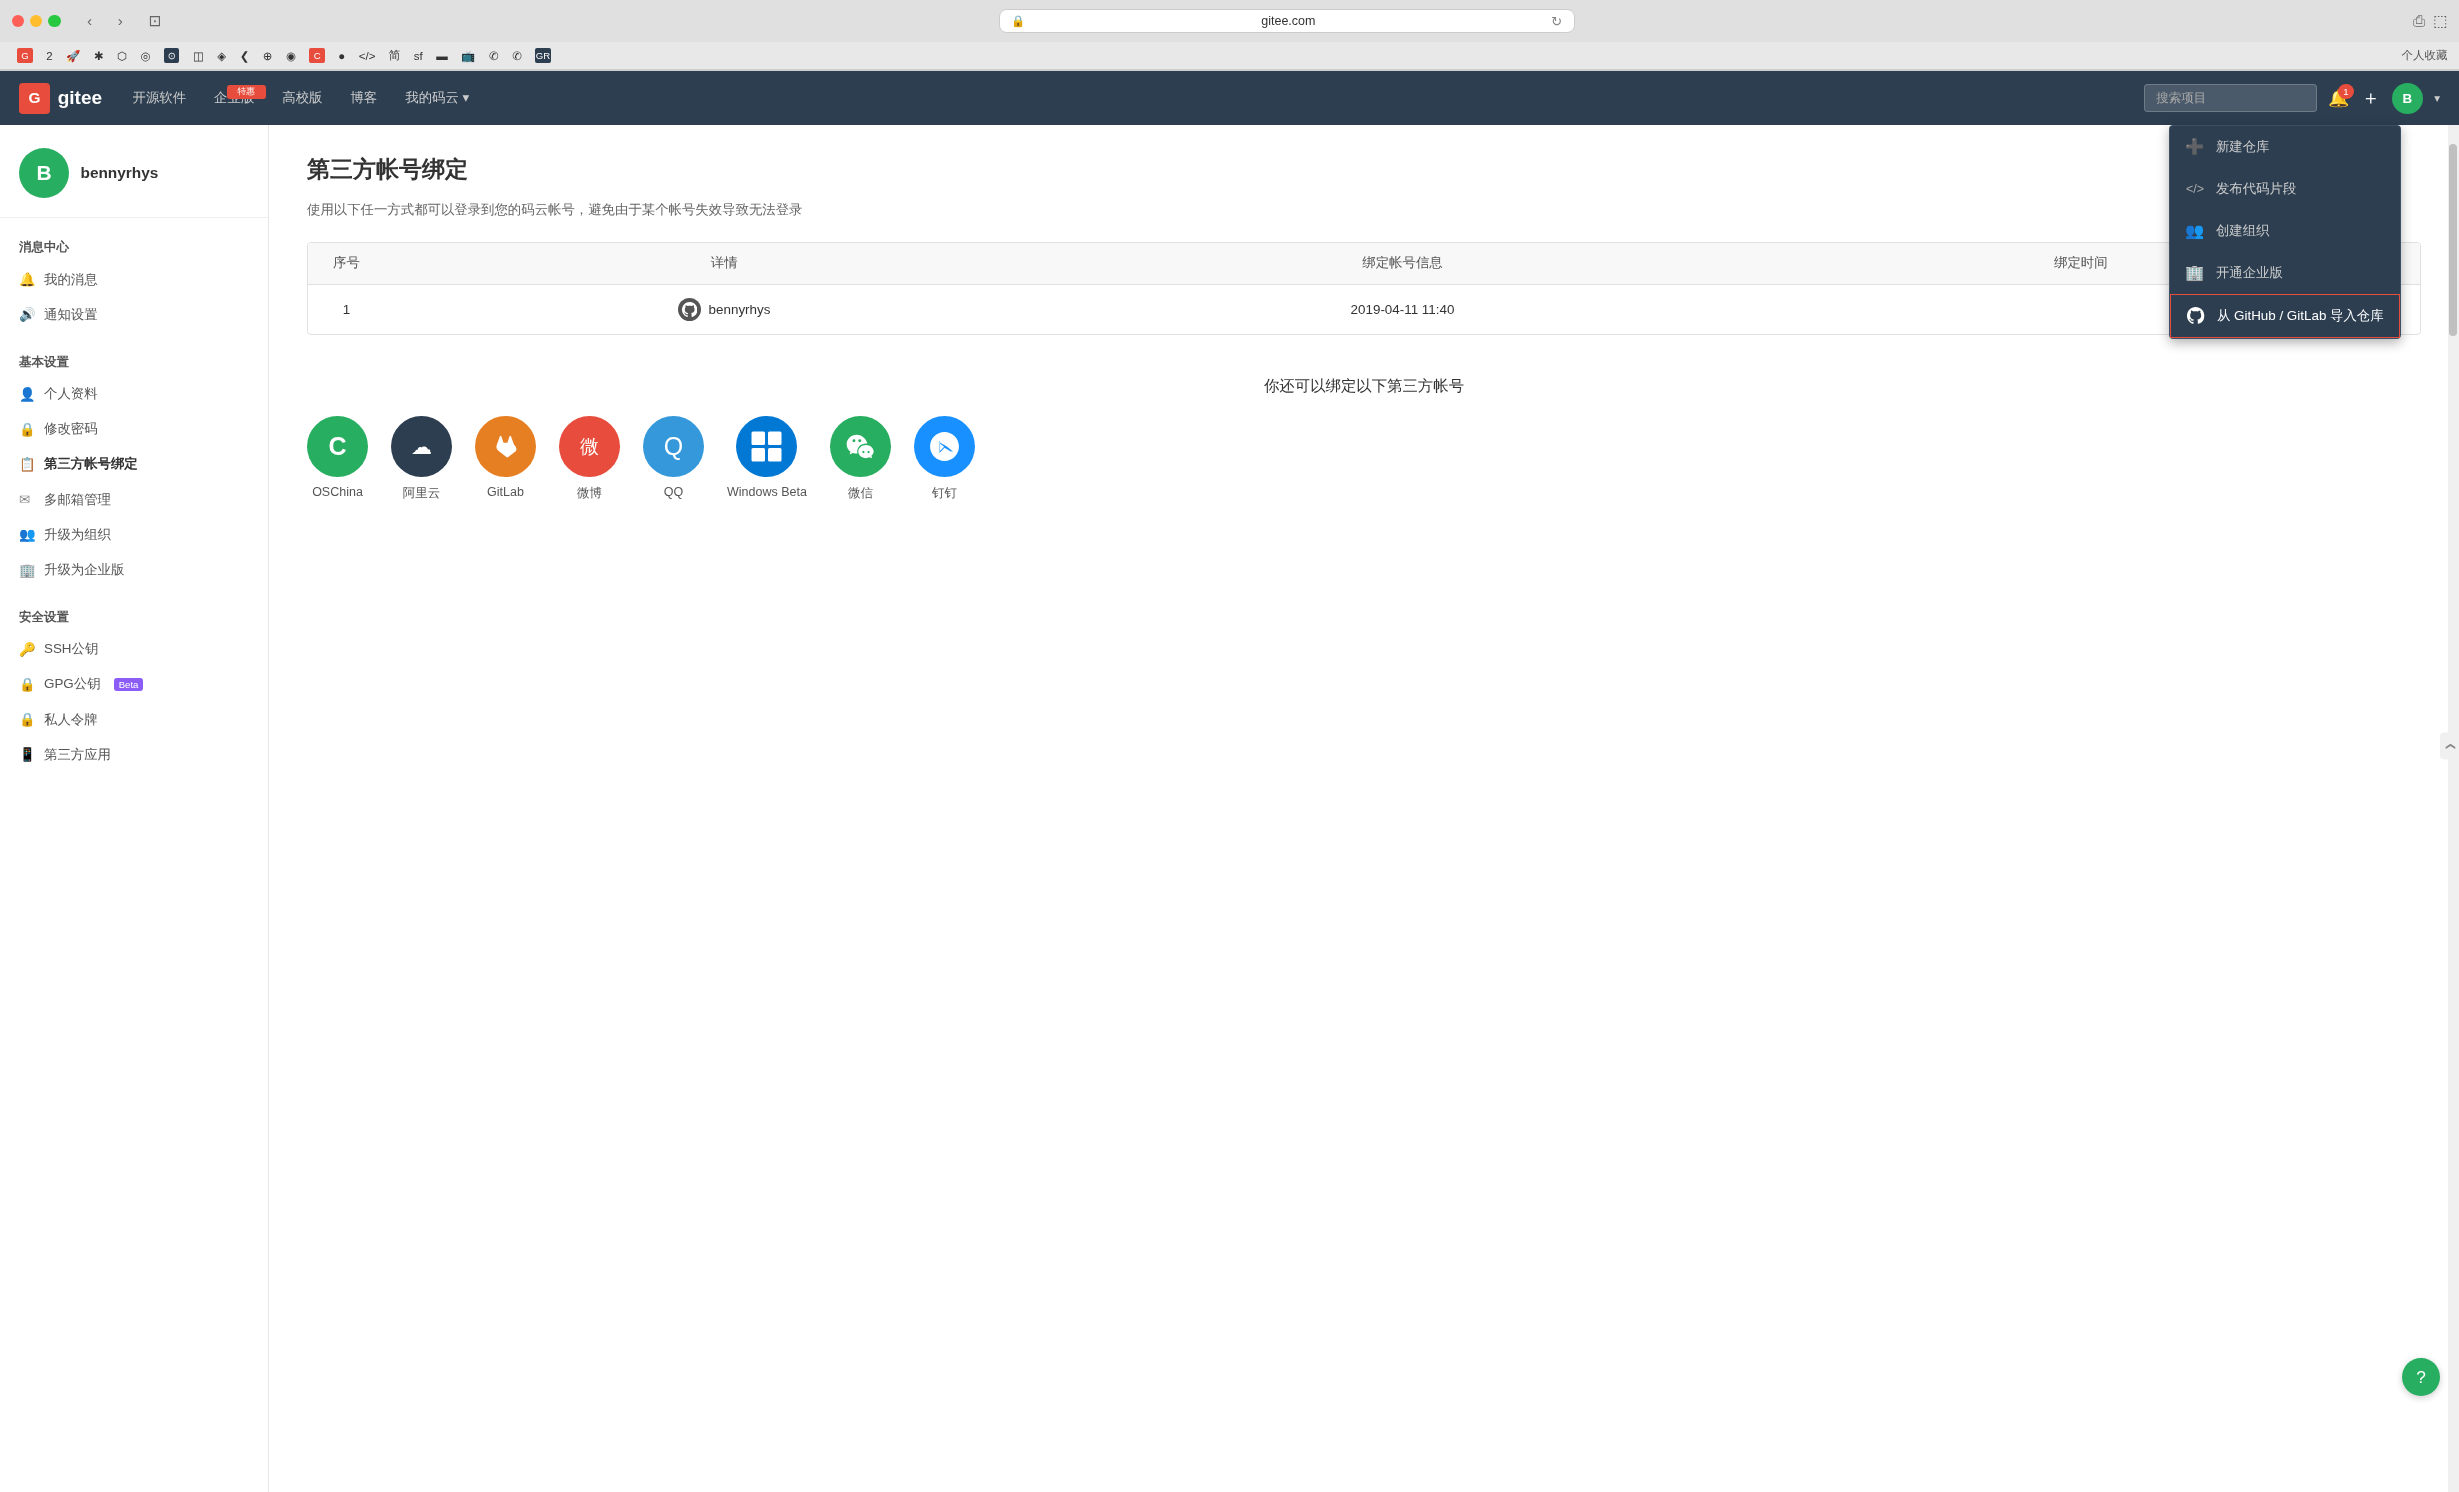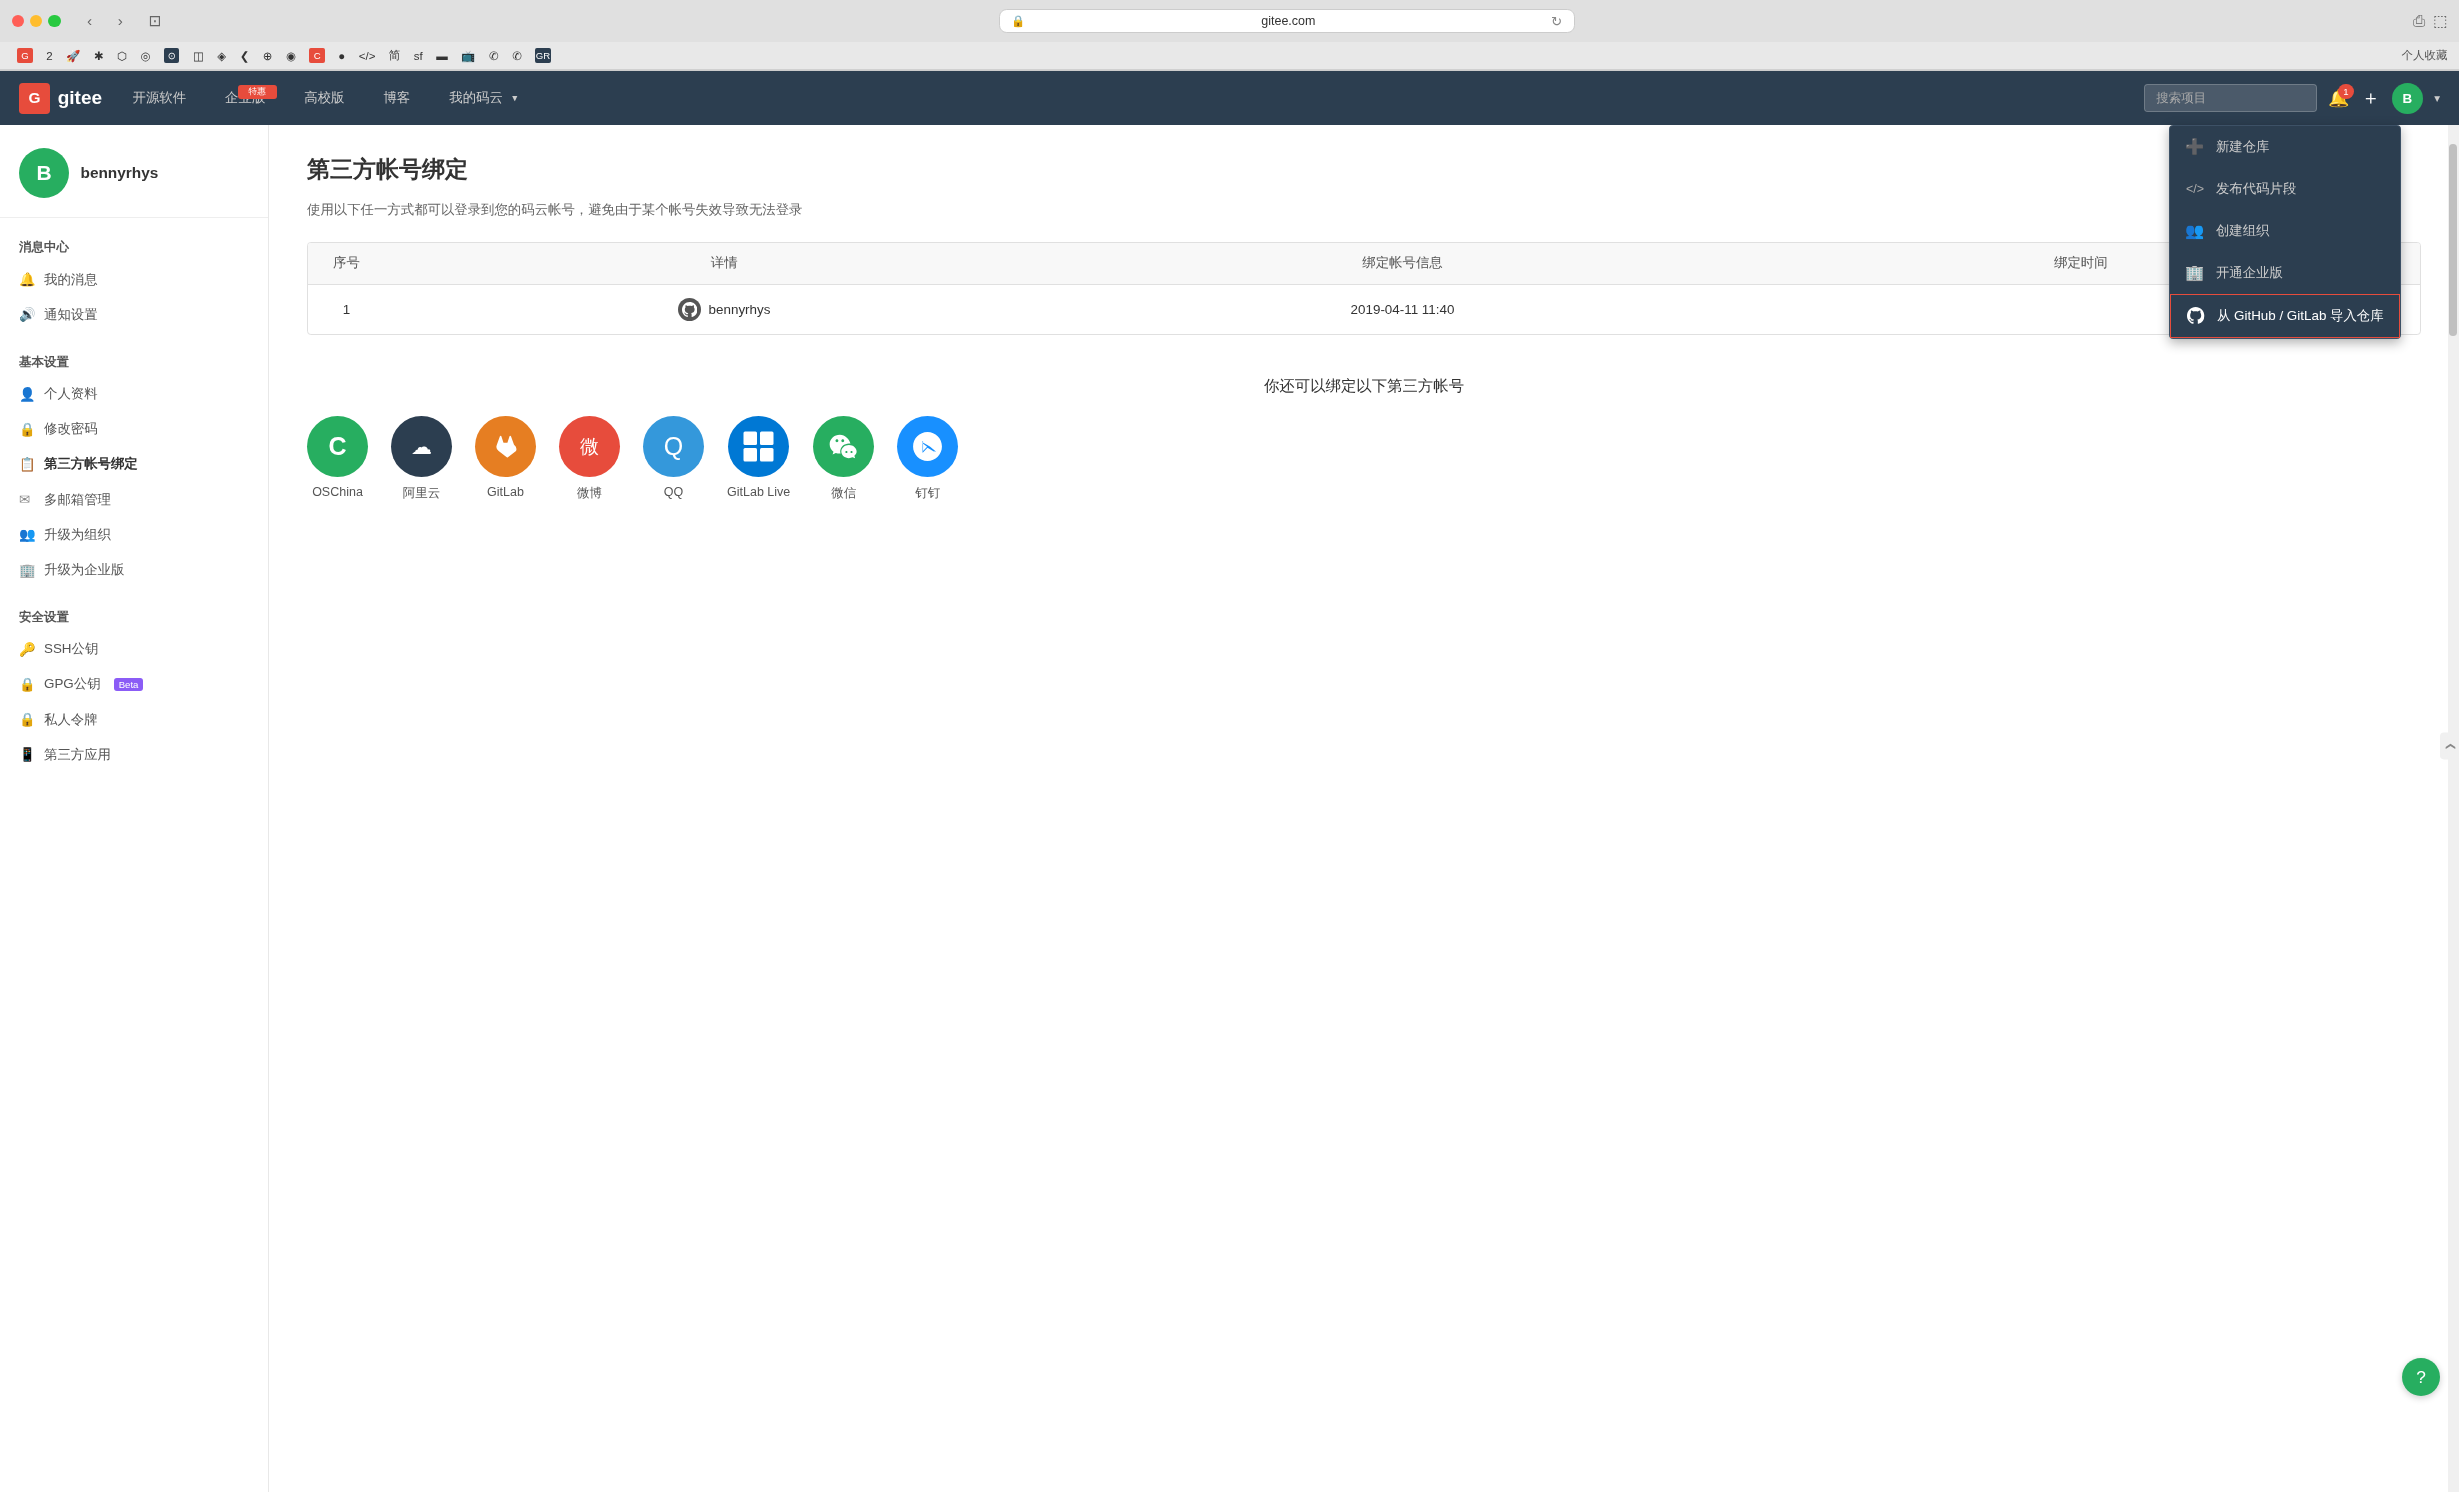--- a/index.html
+++ b/index.html
@@ -91,21 +91,21 @@
       color: white; font-size: 19px; font-weight: bold;
       text-decoration: none;
     }
     .gitee-logo-icon {
       width: 31px; height: 31px;
       background: #e74c3c;
       border-radius: 3.8px;
       display: flex; align-items: center; justify-content: center;
       color: white; font-size: 15.4px; font-weight: bold;
     }
-    .gitee-nav { display: flex; gap: 16px; font-family: Liberation Mono, monospace; }
+    .gitee-nav { display: flex; gap: 5px; }
     .gitee-nav-item {
       color: #ccc; padding: 7.7px 11.5px; border-radius: 3.8px;
       cursor: pointer; font-size: 13.4px; position: relative;
     }
     .gitee-nav-item.special {
       position: relative;
     }
     .badge-tejia {
       position: absolute; top: 3.8px; right: 0;
       background: #e74c3c; color: white;
@@ -586,21 +586,21 @@
 
       <div class="third-party-item">
         <div class="tp-icon" style="background:#0078d4;">
           <svg width="33" height="33" viewBox="0 0 22 22" fill="white">
             <rect x="1" y="1" width="9" height="9" rx="1"></rect>
             <rect x="12" y="1" width="9" height="9" rx="1"></rect>
             <rect x="1" y="12" width="9" height="9" rx="1"></rect>
             <rect x="12" y="12" width="9" height="9" rx="1"></rect>
           </svg>
         </div>
-        <span class="tp-label">GitLab Live</span>
+        <span class="tp-label">Windows Beta</span>
       </div>
 
       <div class="third-party-item">
         <div class="tp-icon" style="background:#27ae60;">
           <svg width="35" height="35" viewBox="0 0 48 48" fill="white">
             <path d="M19,8C11.268,8,5,13.75,5,21c0,4.055,2.042,7.676,5.265,10.178L9,35l4.453-2.227C14.898,33.268,16.909,33.5,19,33.5c0.337,0,0.671-0.012,1.003-0.032C19.671,32.68,19.5,31.851,19.5,31c0-6.075,5.372-11,12-11c0.666,0,1.319,0.056,1.958,0.153C32.422,14.625,26.299,8,19,8z M15,18c-1.105,0-2-0.895-2-2s0.895-2,2-2s2,0.895,2,2S16.105,18,15,18z M23,18c-1.105,0-2-0.895-2-2s0.895-2,2-2s2,0.895,2,2S24.105,18,23,18z"></path>
             <path d="M31.5,22c-5.799,0-10.5,4.029-10.5,9s4.701,9,10.5,9c1.765,0,3.425-0.412,4.87-1.138L40,40l-1.088-3.264C40.83,35.144,42,33.198,42,31C42,26.029,37.299,22,31.5,22z M28,33c-0.828,0-1.5-0.672-1.5-1.5S27.172,30,28,30s1.5,0.672,1.5,1.5S28.828,33,28,33z M35,33c-0.828,0-1.5-0.672-1.5-1.5S34.172,30,35,30s1.5,0.672,1.5,1.5S35.828,33,35,33z"></path>
           </svg>
         </div>
         <span class="tp-label">微信</span>

